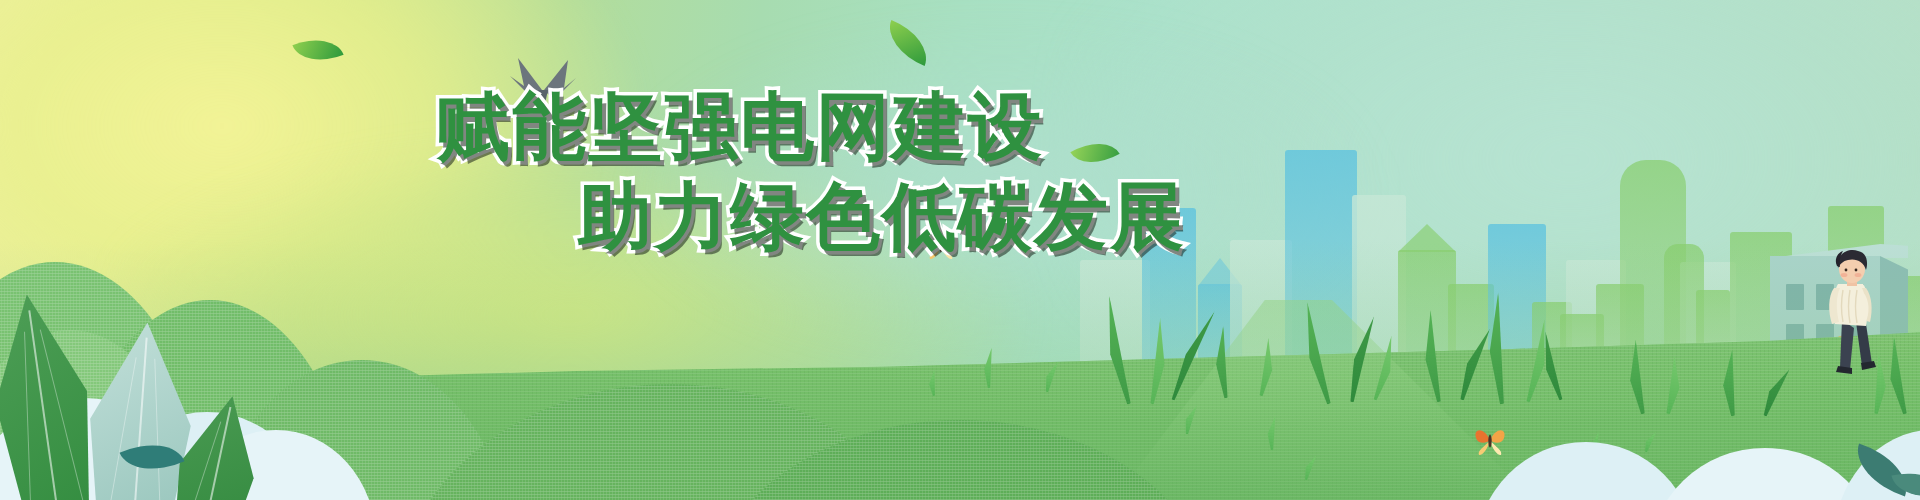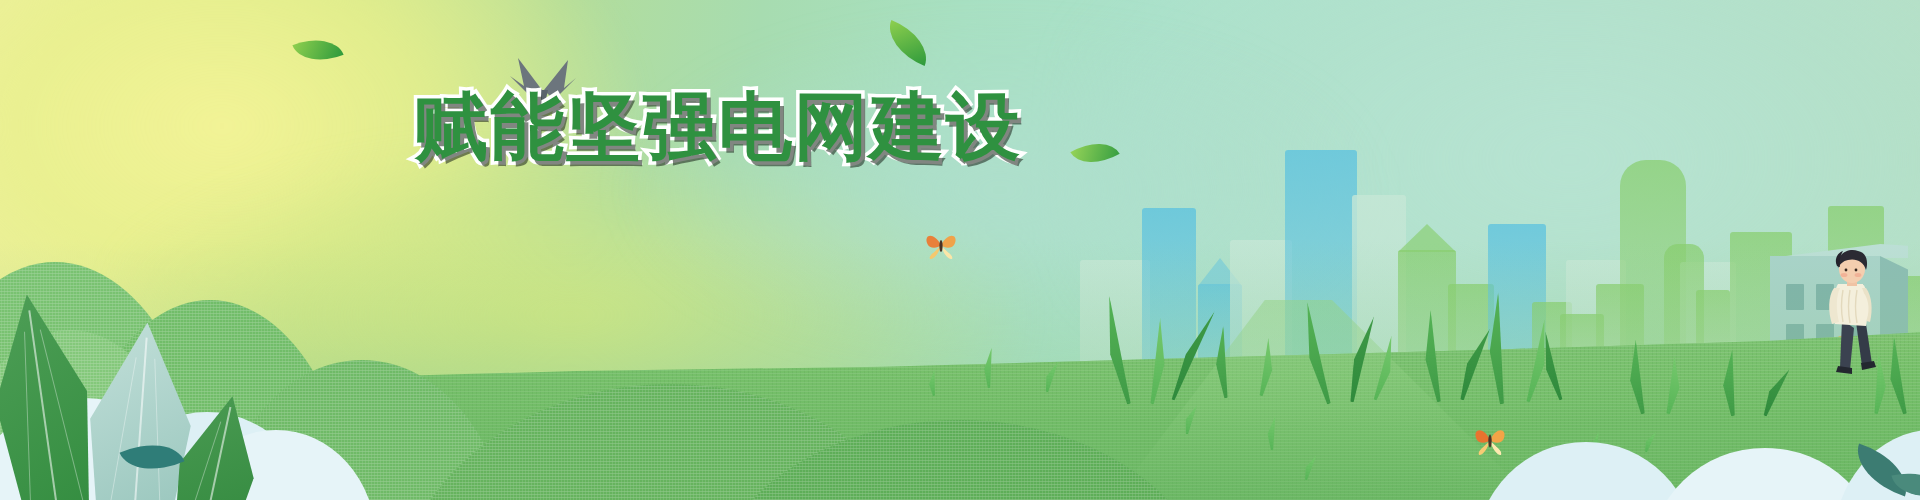--- a/index.html
+++ b/index.html
@@ -144,20 +144,21 @@
   .headline{
     position:absolute;
     font-family:Liberation Serif, serif;
     font-weight:bold;
     color:#2f9140;
     letter-spacing:2px;
     white-space:nowrap;
     -webkit-text-stroke:7px #ffffff;
     paint-order:stroke fill;
     text-shadow:4px 5px 0 rgba(25,35,25,.55);
+    margin-left:22px;
   }
   #line1{left:414px;top:78px;font-size:74px;}
   #line2{left:556px;top:168px;font-size:74px;}
 
   .subtitle-bar{
     position:absolute;left:575px;top:258px;width:425px;height:45px;
     background:linear-gradient(to right, rgba(240,247,228,.80), rgba(238,246,228,.72) 70%, rgba(238,246,228,.55));
     display:flex;align-items:center;justify-content:center;
   }
   .subtitle-text{
@@ -404,15 +405,16 @@
     <circle cx="30" cy="24" r="1.4" fill="#3a2b23"></circle>
     <circle cx="40" cy="24" r="1.4" fill="#3a2b23"></circle>
     <ellipse cx="28" cy="29" rx="3.4" ry="2" fill="#f0a88f" opacity=".75"></ellipse>
     <ellipse cx="42" cy="29" rx="3.4" ry="2" fill="#f0a88f" opacity=".75"></ellipse>
 
     <path d="M47 46 C54 54, 54 68, 49 78 L44 76 C48 66, 48 54, 43 48 Z" fill="#f4efdc"></path>
   </svg>
 
   <div class="headline" id="line1">赋能坚强电网建设</div>
 
+  <div class="headline" id="line2">助力绿色低碳发展</div>
 
 
 </div>
 
 </body></html>

